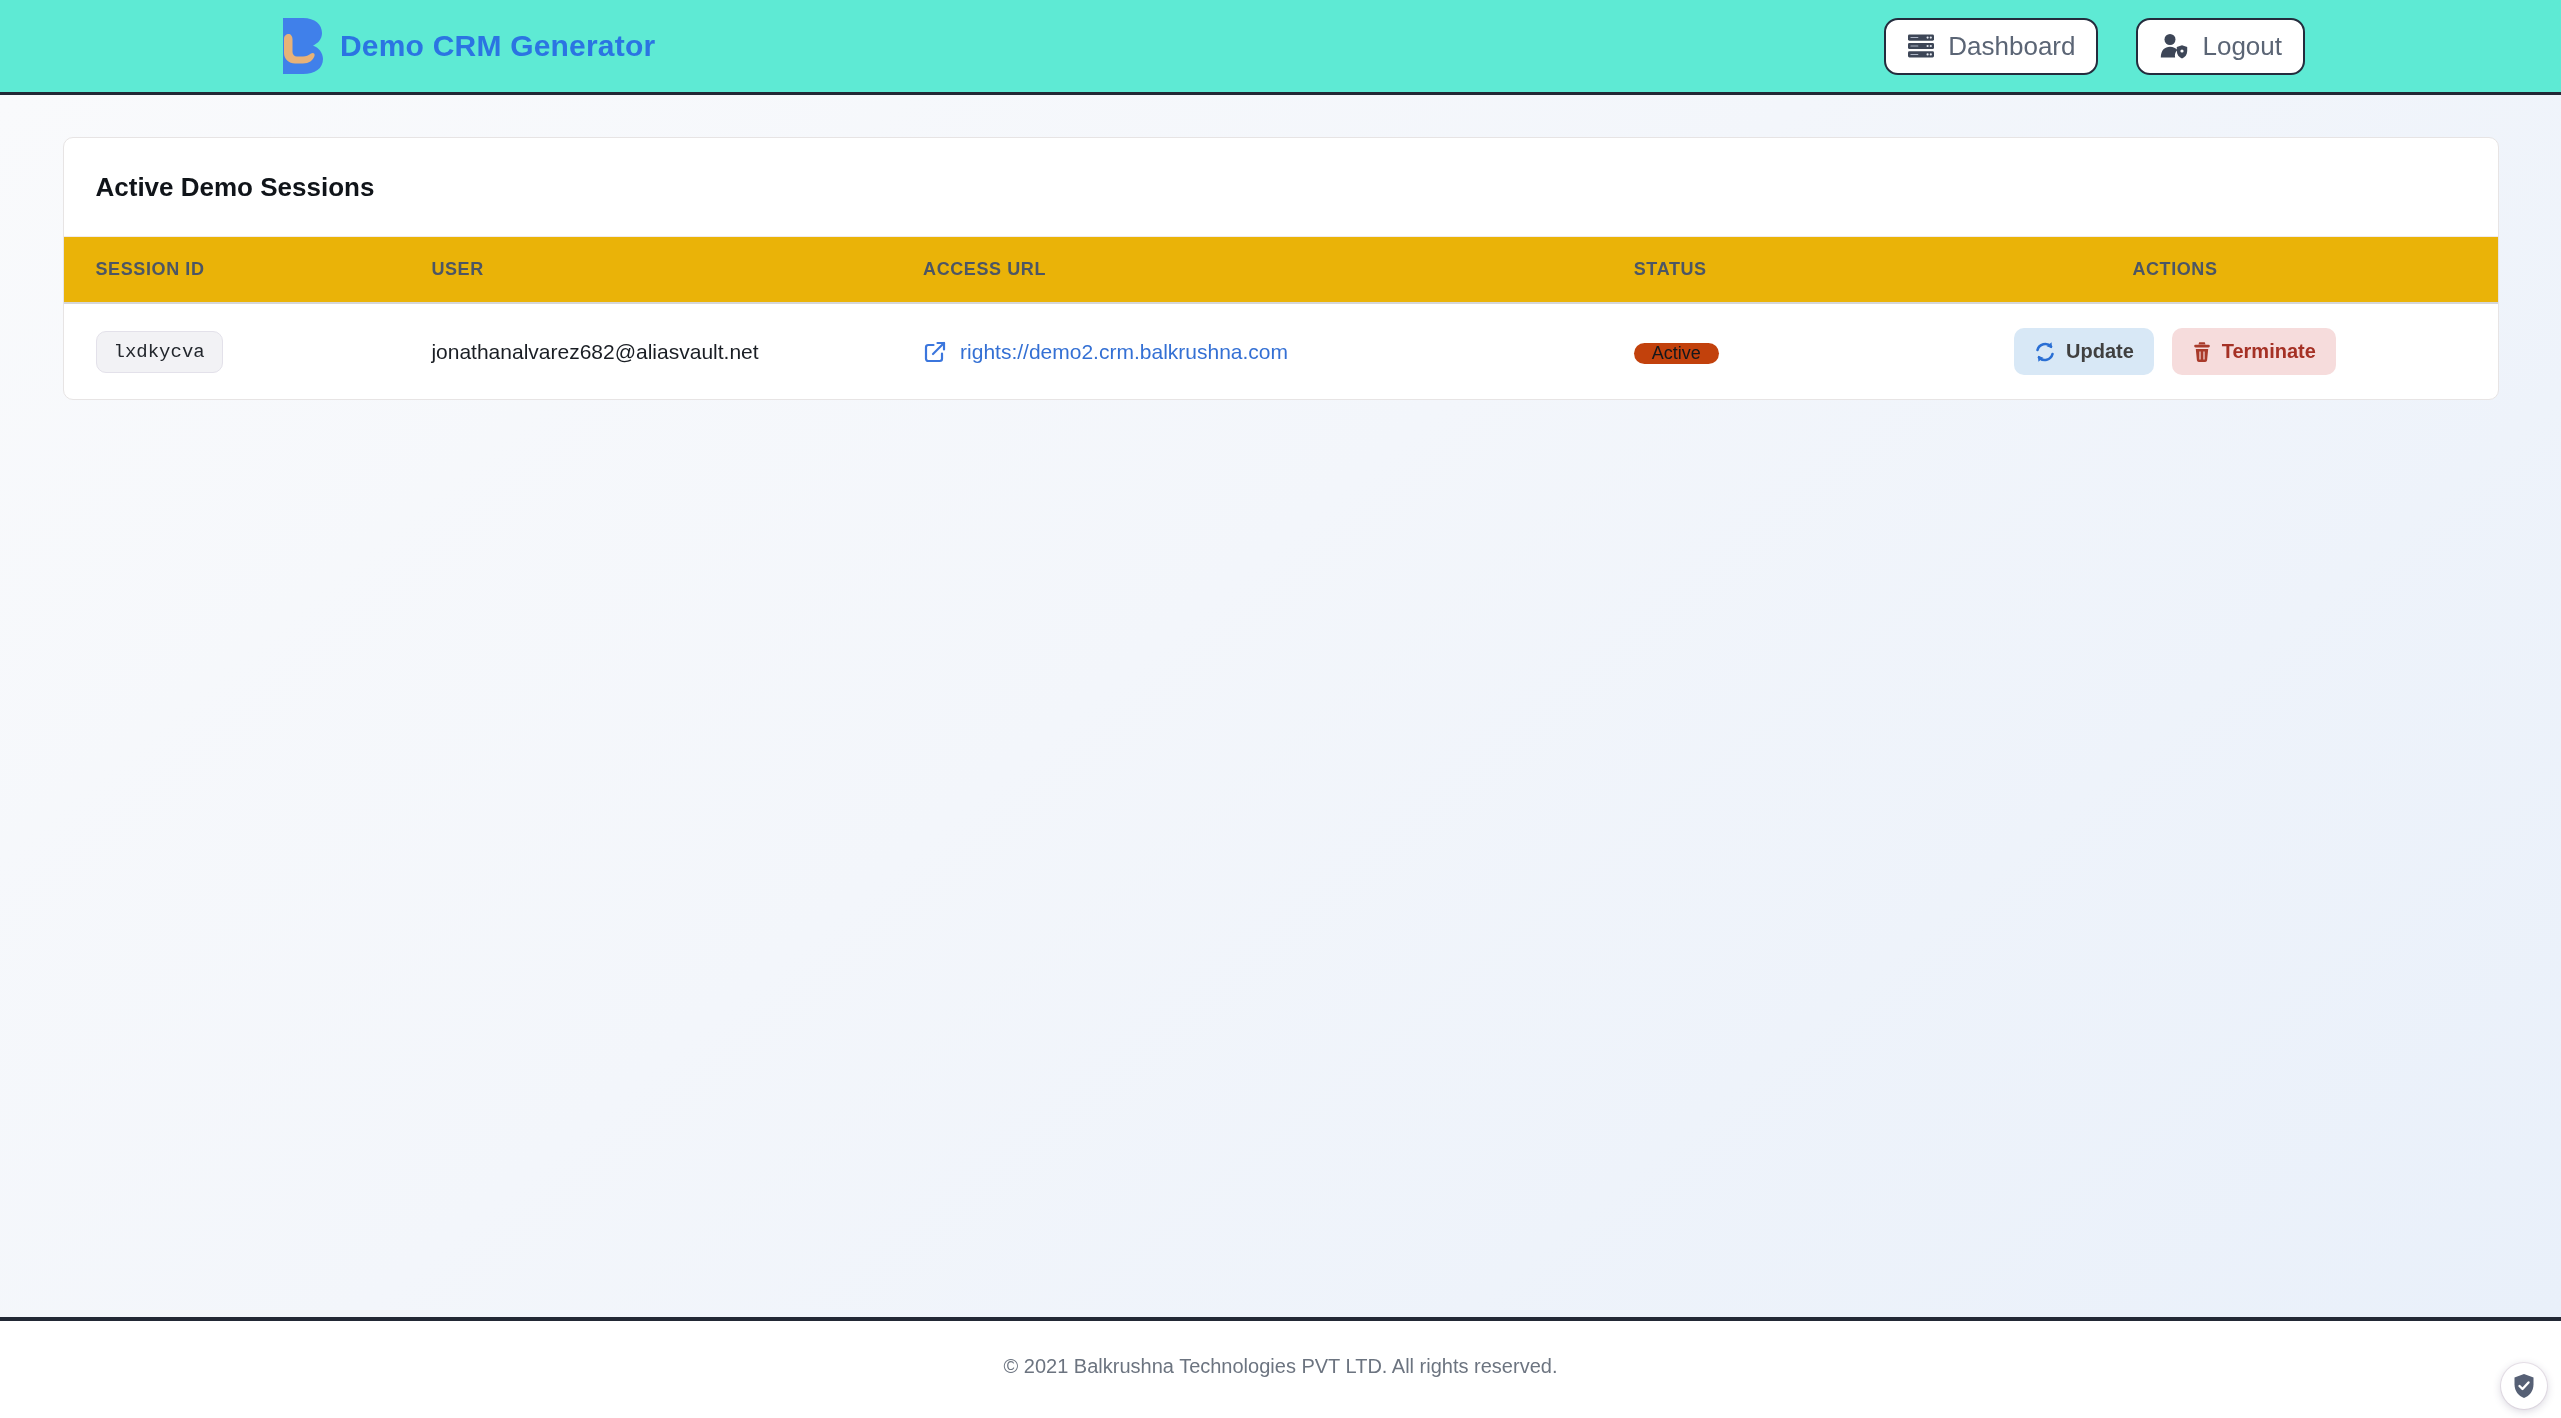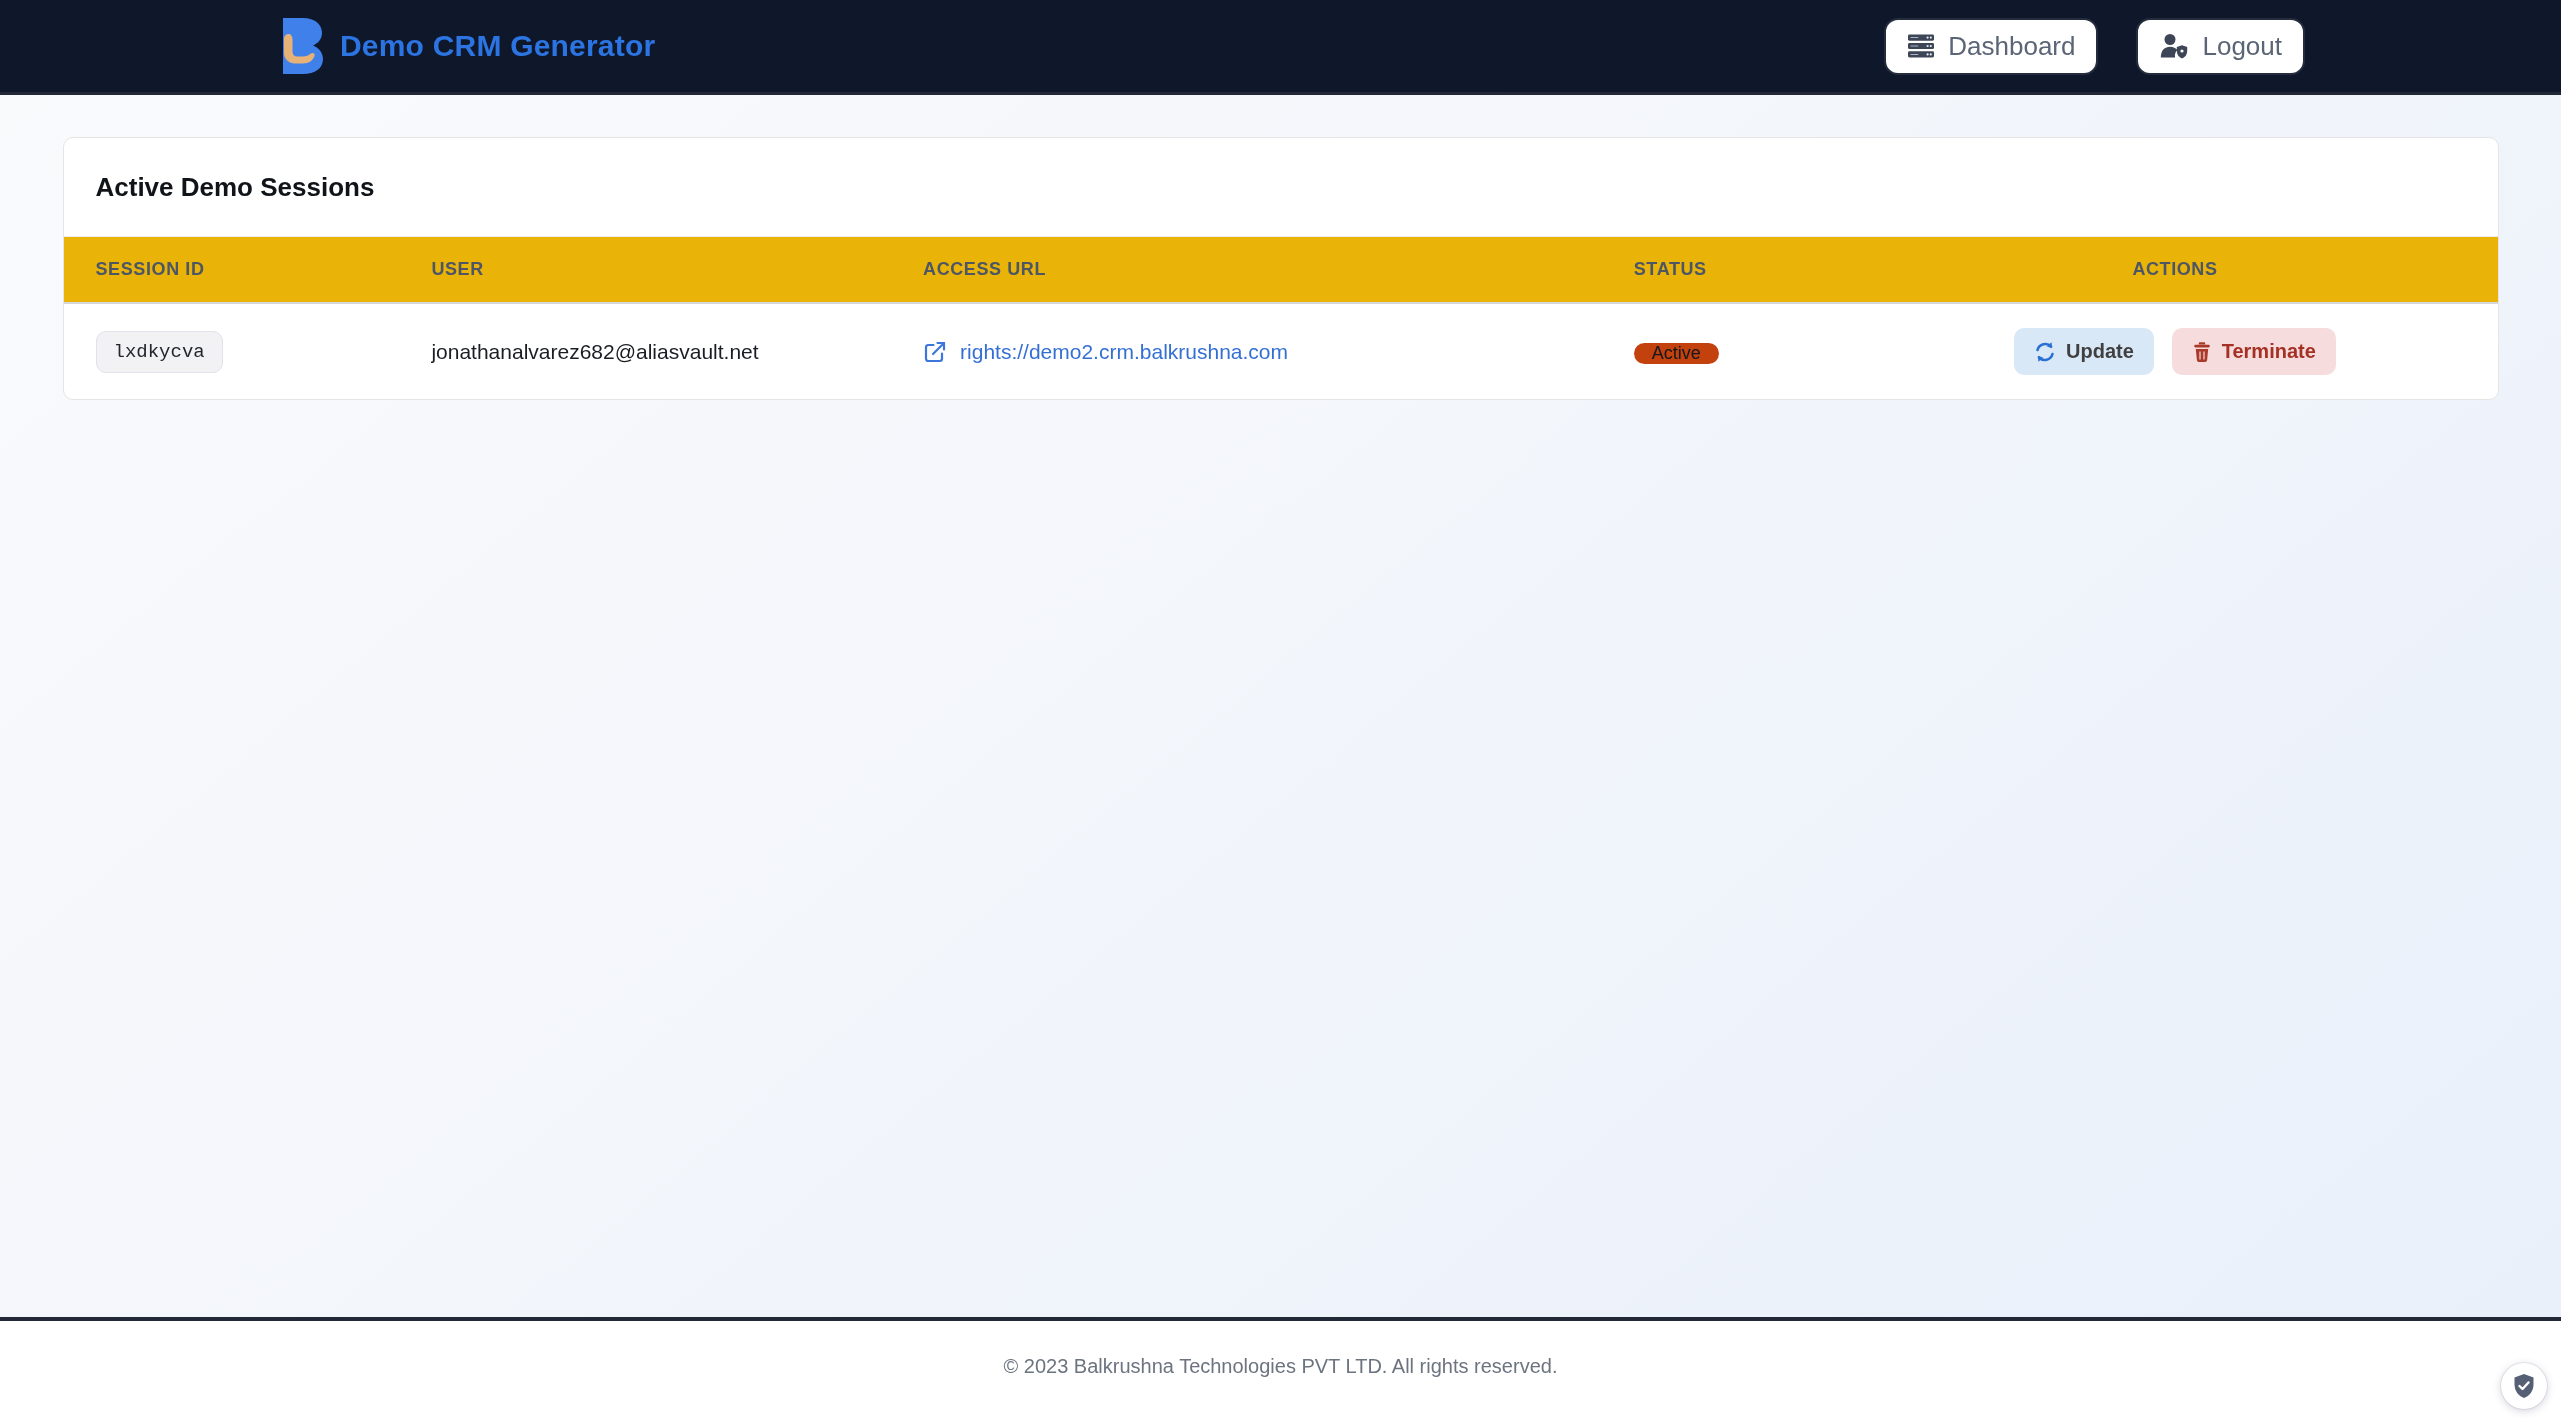--- a/index.html
+++ b/index.html
@@ -8,21 +8,21 @@
     width: 2561px; height: 1418px;
     font-family: "Liberation Sans", sans-serif;
     background: #ffffff;
     position: relative;
     overflow: hidden;
   }
 
   
   .navbar {
     height: 95px;
-    background: #0f172a;
+    background: #5eead4;
     border-bottom: 3px solid #222835;
     padding-left: 19px;
   }
   .nav-inner {
     width: 2030px; height: 100%;
     margin: 0 auto;
     display: flex; align-items: center; justify-content: space-between;
   }
   .brand { display: flex; align-items: center; gap: 17px; cursor: pointer; }
   .brand-title {
@@ -250,21 +250,21 @@
               <span>Terminate</span>
             </button>
           </td>
         </tr>
       </tbody>
     </table>
   </section>
 </main>
 
 <footer class="footer">
-  <span>© 2023 Balkrushna Technologies PVT LTD. All rights reserved.</span>
+  <span>© 2021 Balkrushna Technologies PVT LTD. All rights reserved.</span>
 </footer>
 
 <div class="float-badge">
   <svg width="24" height="26" viewBox="0 0 24 26">
     <path d="M12 1 l9.5 3.5 v7 c0 6.5 -4 11.5 -9.5 13.5 c-5.5 -2 -9.5 -7 -9.5 -13.5 v-7 Z" fill="#566075"></path>
     <path d="M7.5 13 l3 3 l6 -6.5" fill="none" stroke="#ffffff" stroke-width="2.4" stroke-linecap="round" stroke-linejoin="round"></path>
   </svg>
 </div>
 
 </body></html>

